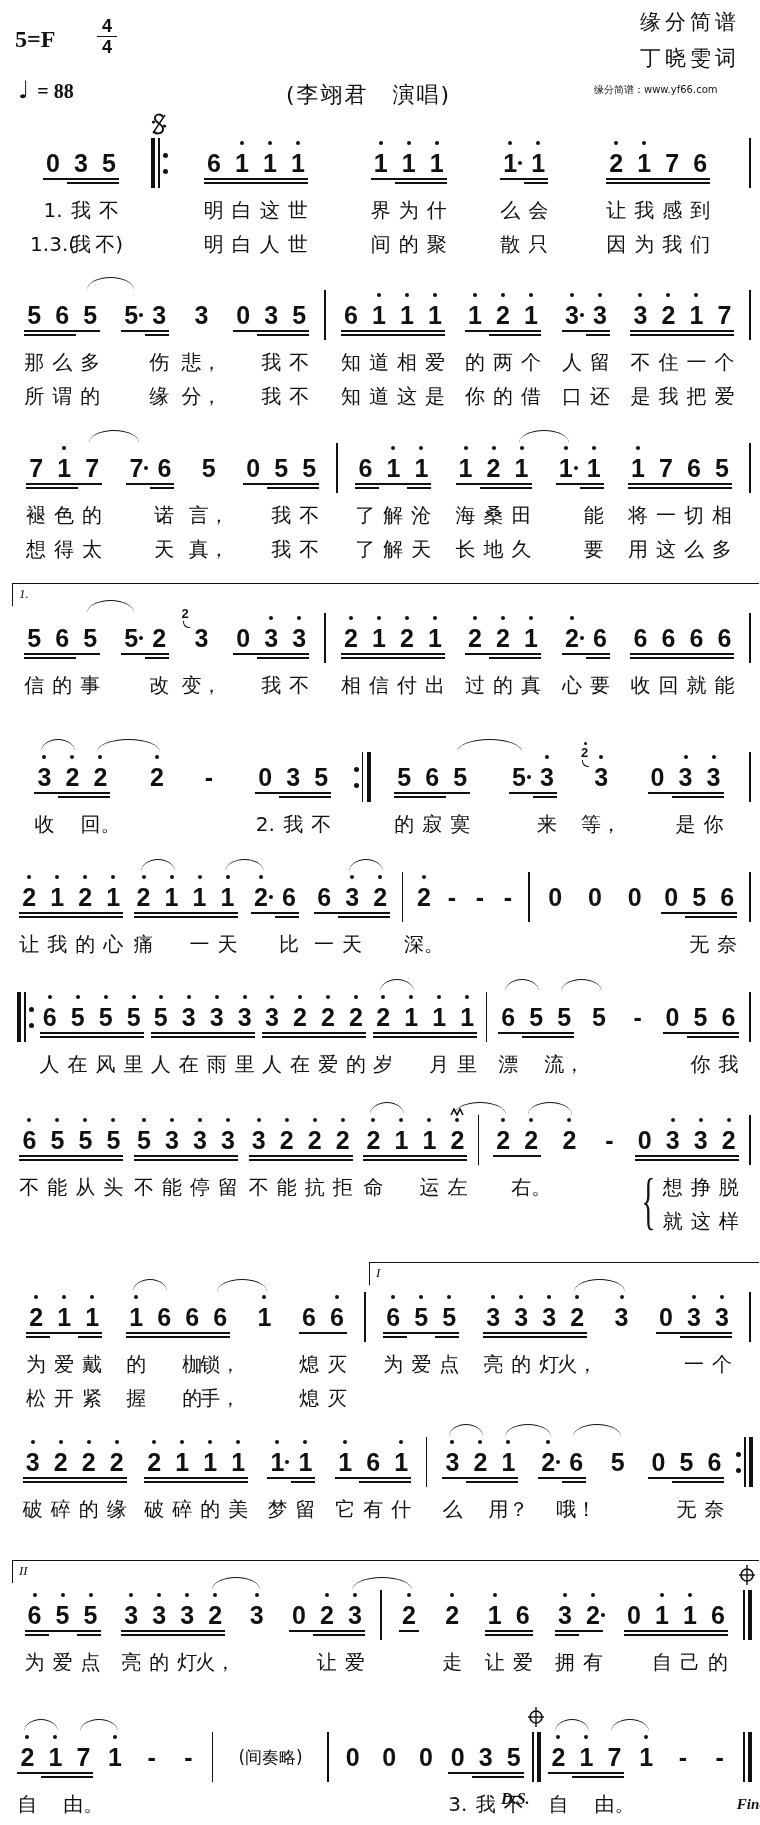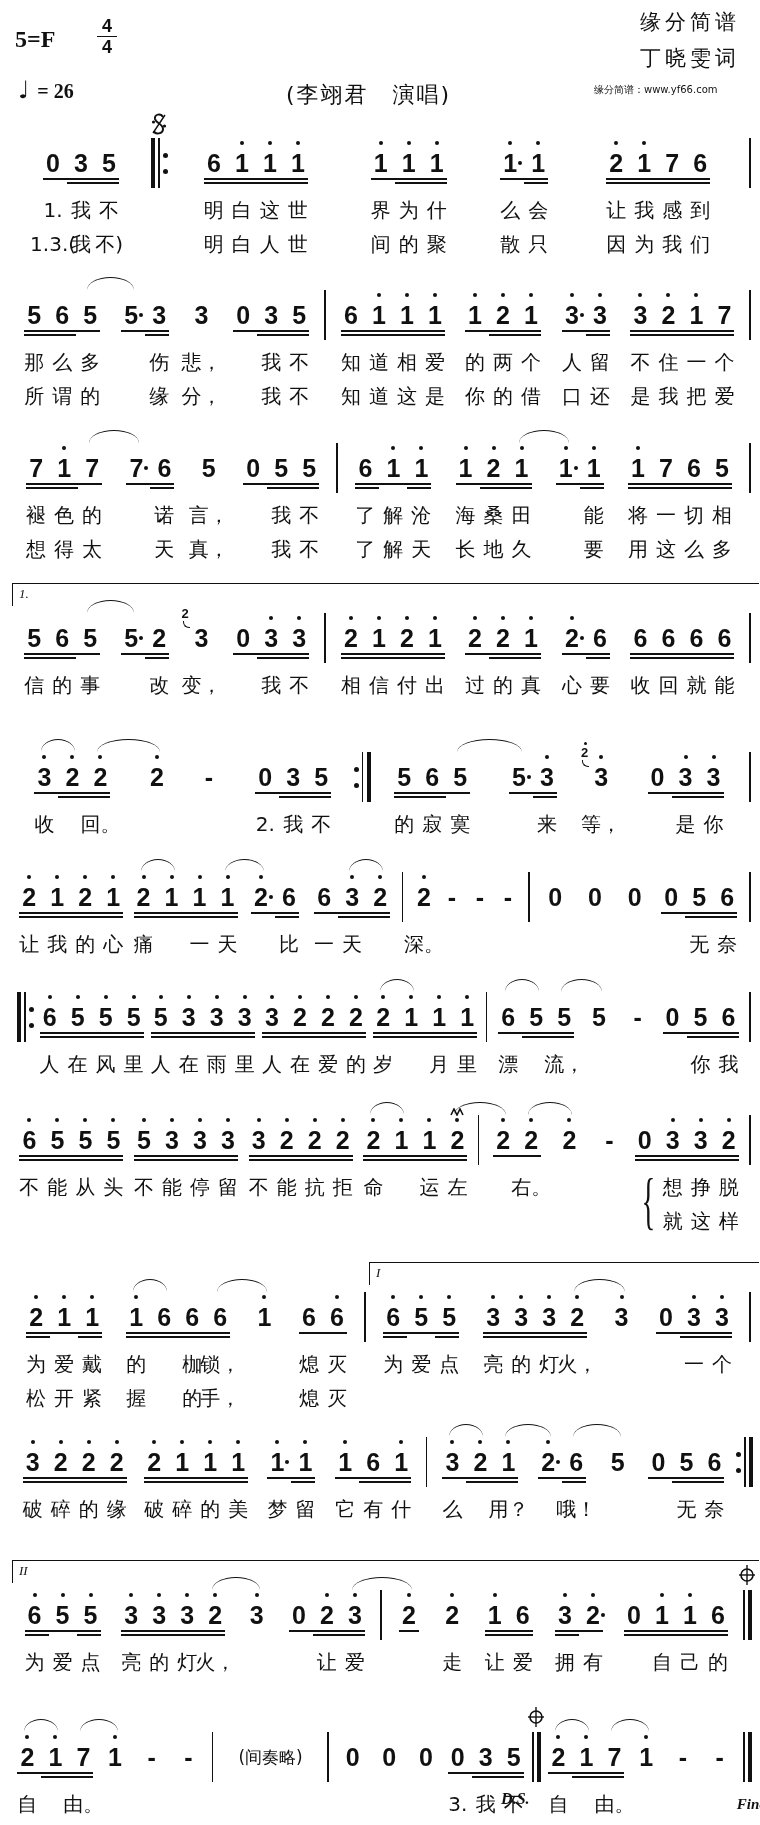--- a/index.html
+++ b/index.html
@@ -68,21 +68,21 @@
 </style>
 </head>
 <body>
 
 <div id="page">
   <div class="hdr" id="key">5=F</div>
   <div class="hdr" id="timesig">
     <div class="num">4</div>
     <div>4</div>
   </div>
-  <div class="hdr" id="tempo"><span class="qn"></span><span>= 26</span></div>
+  <div class="hdr" id="tempo"><span class="qn"></span><span>= 88</span></div>
   <div class="hdr" id="performer">(李翊君　演唱)</div>
   <div class="hdr" id="lyricist">缘分简谱</div>
   <div class="hdr" id="composer">丁晓雯词</div>
   <div class="hdr" id="source">缘分简谱：www.yf66.com</div>
   <div id="score">
       <div class="row row-1">
         <div class="measure" style="flex-grow: 3.6;">
           <div class="beat" style="flex-grow: 3.6;">
             <div class="beat-inner">
               <div class="col">

